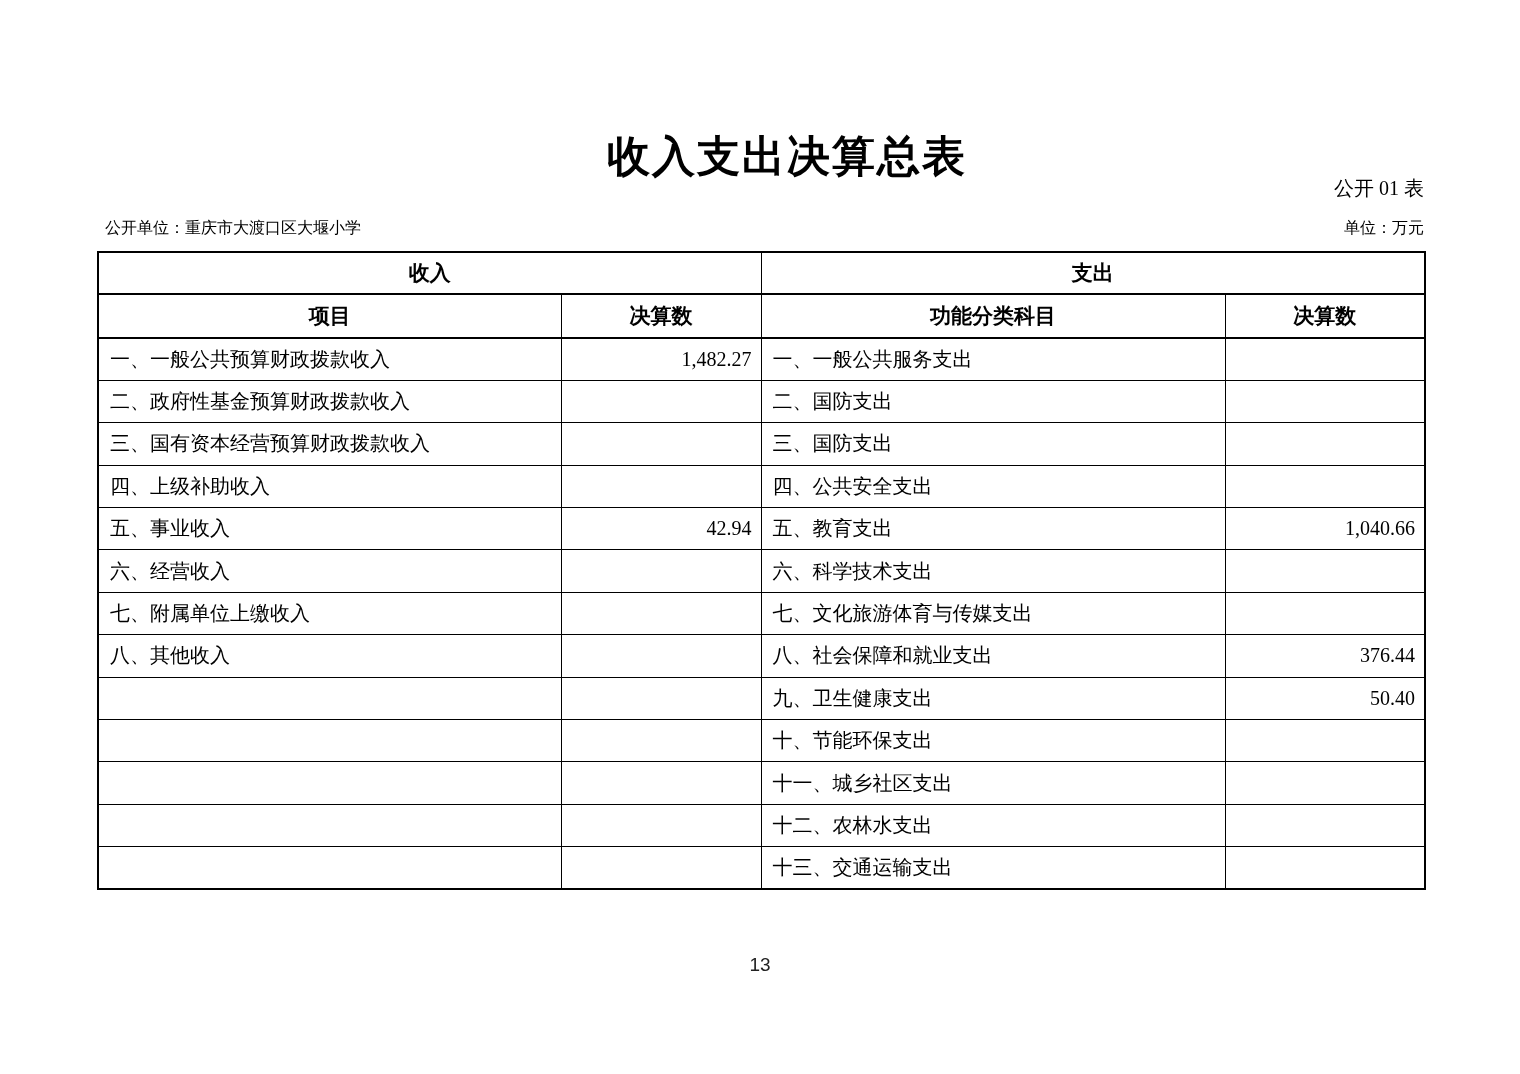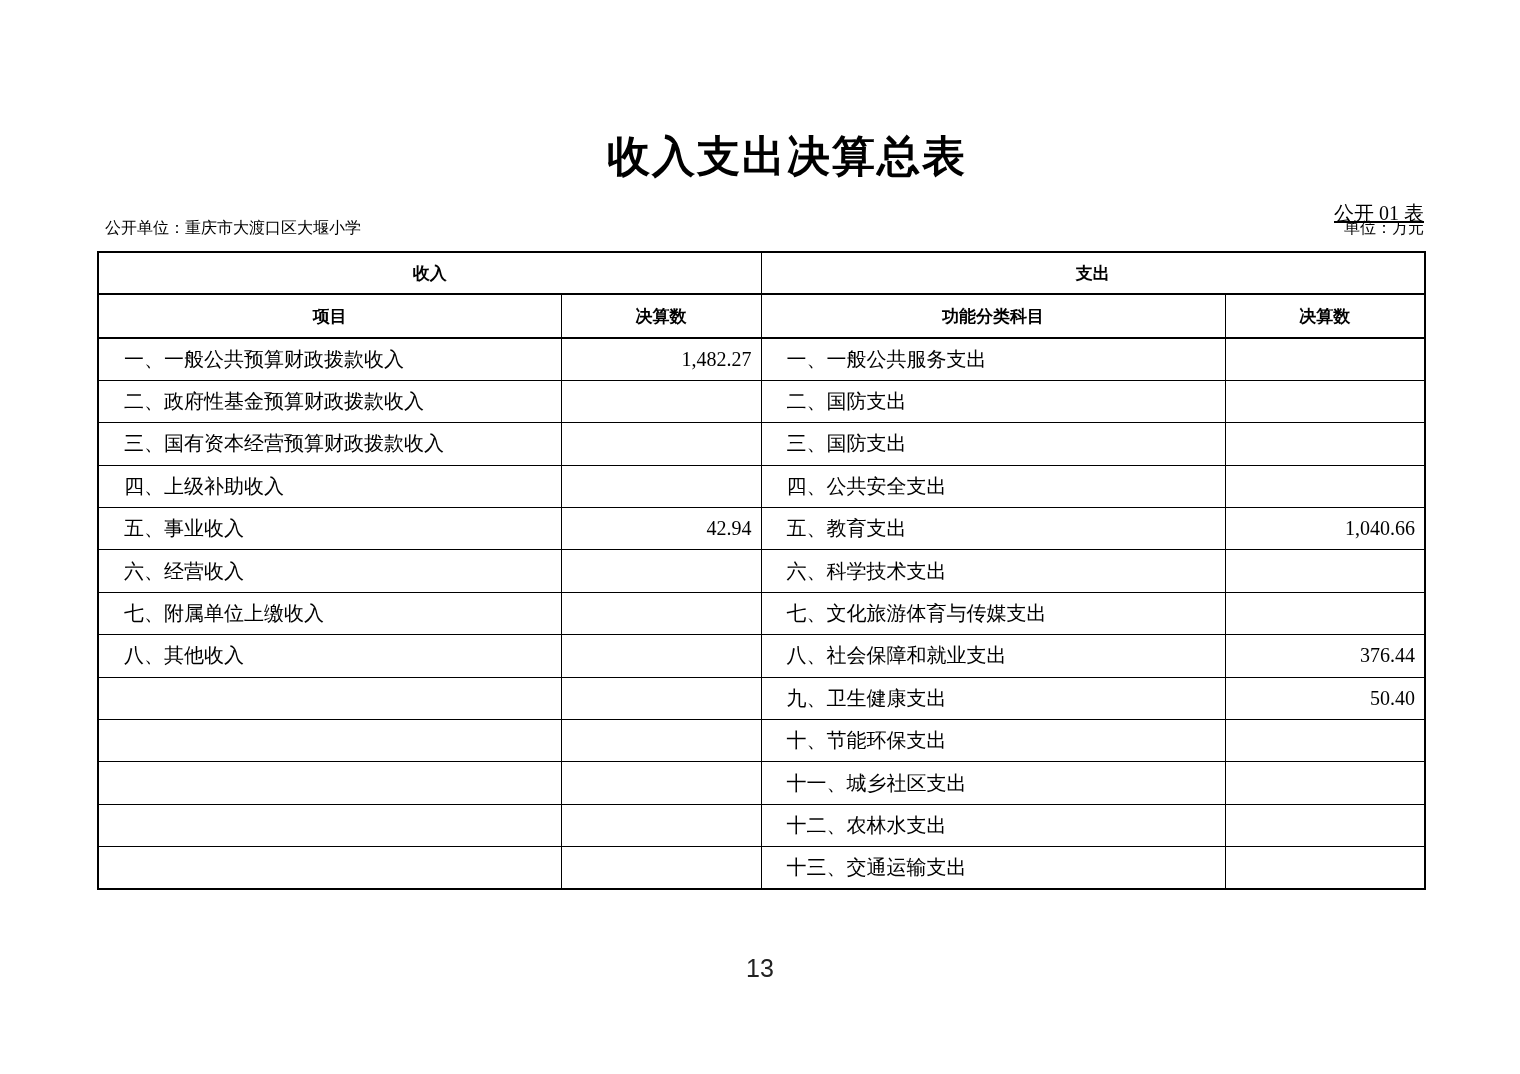--- a/index.html
+++ b/index.html
@@ -24,26 +24,25 @@
     text-align: center;
     font-family: "Liberation Sans", sans-serif;
     font-weight: 700;
     font-size: 43px;
     letter-spacing: 2px;
     white-space: nowrap;
     margin-left: 27px;
   }
   .form-no {
     position: absolute;
-    top: 200px;
+    top: 175px;
     left: 97px;
     width: 1327px;
     text-align: right;
     font-size: 20px;
-    text-decoration: underline;
   }
   .meta-row {
     position: absolute;
     top: 218px;
     left: 97px;
     width: 1327px;
     display: flex;
     justify-content: space-between;
     font-size: 16px;
   }
@@ -66,45 +65,45 @@
   th, td {
     border: 1px solid #000;
     padding: 0;
     vertical-align: middle;
     overflow: hidden;
     white-space: nowrap;
   }
   thead th {
     font-family: "Liberation Sans", sans-serif;
     font-weight: 700;
-    font-size: 17px;
+    font-size: 21px;
     text-align: center;
     border-bottom: 2px solid #000;
   }
   thead tr.sec-row th { height: 40px; }
   thead tr.col-row th { height: 42px; }
   tbody tr { height: 42.4px; }
   td.item {
     text-align: left;
-    padding-left: 25px;
+    padding-left: 11px;
     font-size: 20px;
   }
   td.value {
     text-align: right;
     padding-right: 9px;
     font-size: 20px;
   }
   .page-no {
     position: absolute;
     top: 954px;
     left: 0;
     width: 100%;
     text-align: center;
     font-family: "Liberation Sans", sans-serif;
-    font-size: 25px;
+    font-size: 19px;
     color: #222;
   }
 </style>
 </head>
 <body>
 
 <div class="page">
 
   <div class="doc-title">收入支出决算总表</div>
 

